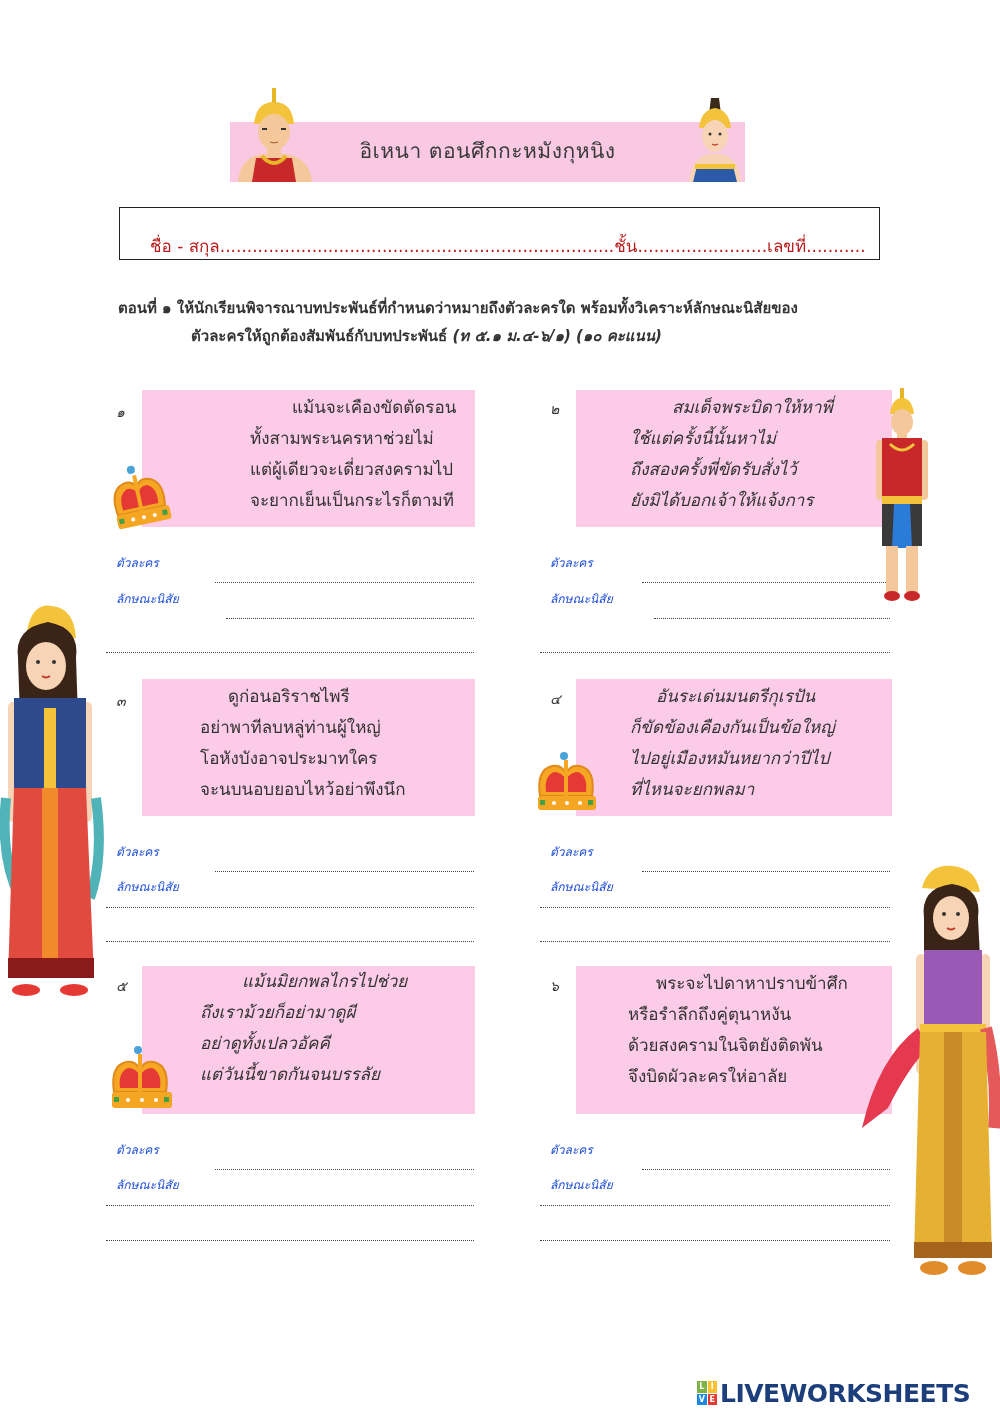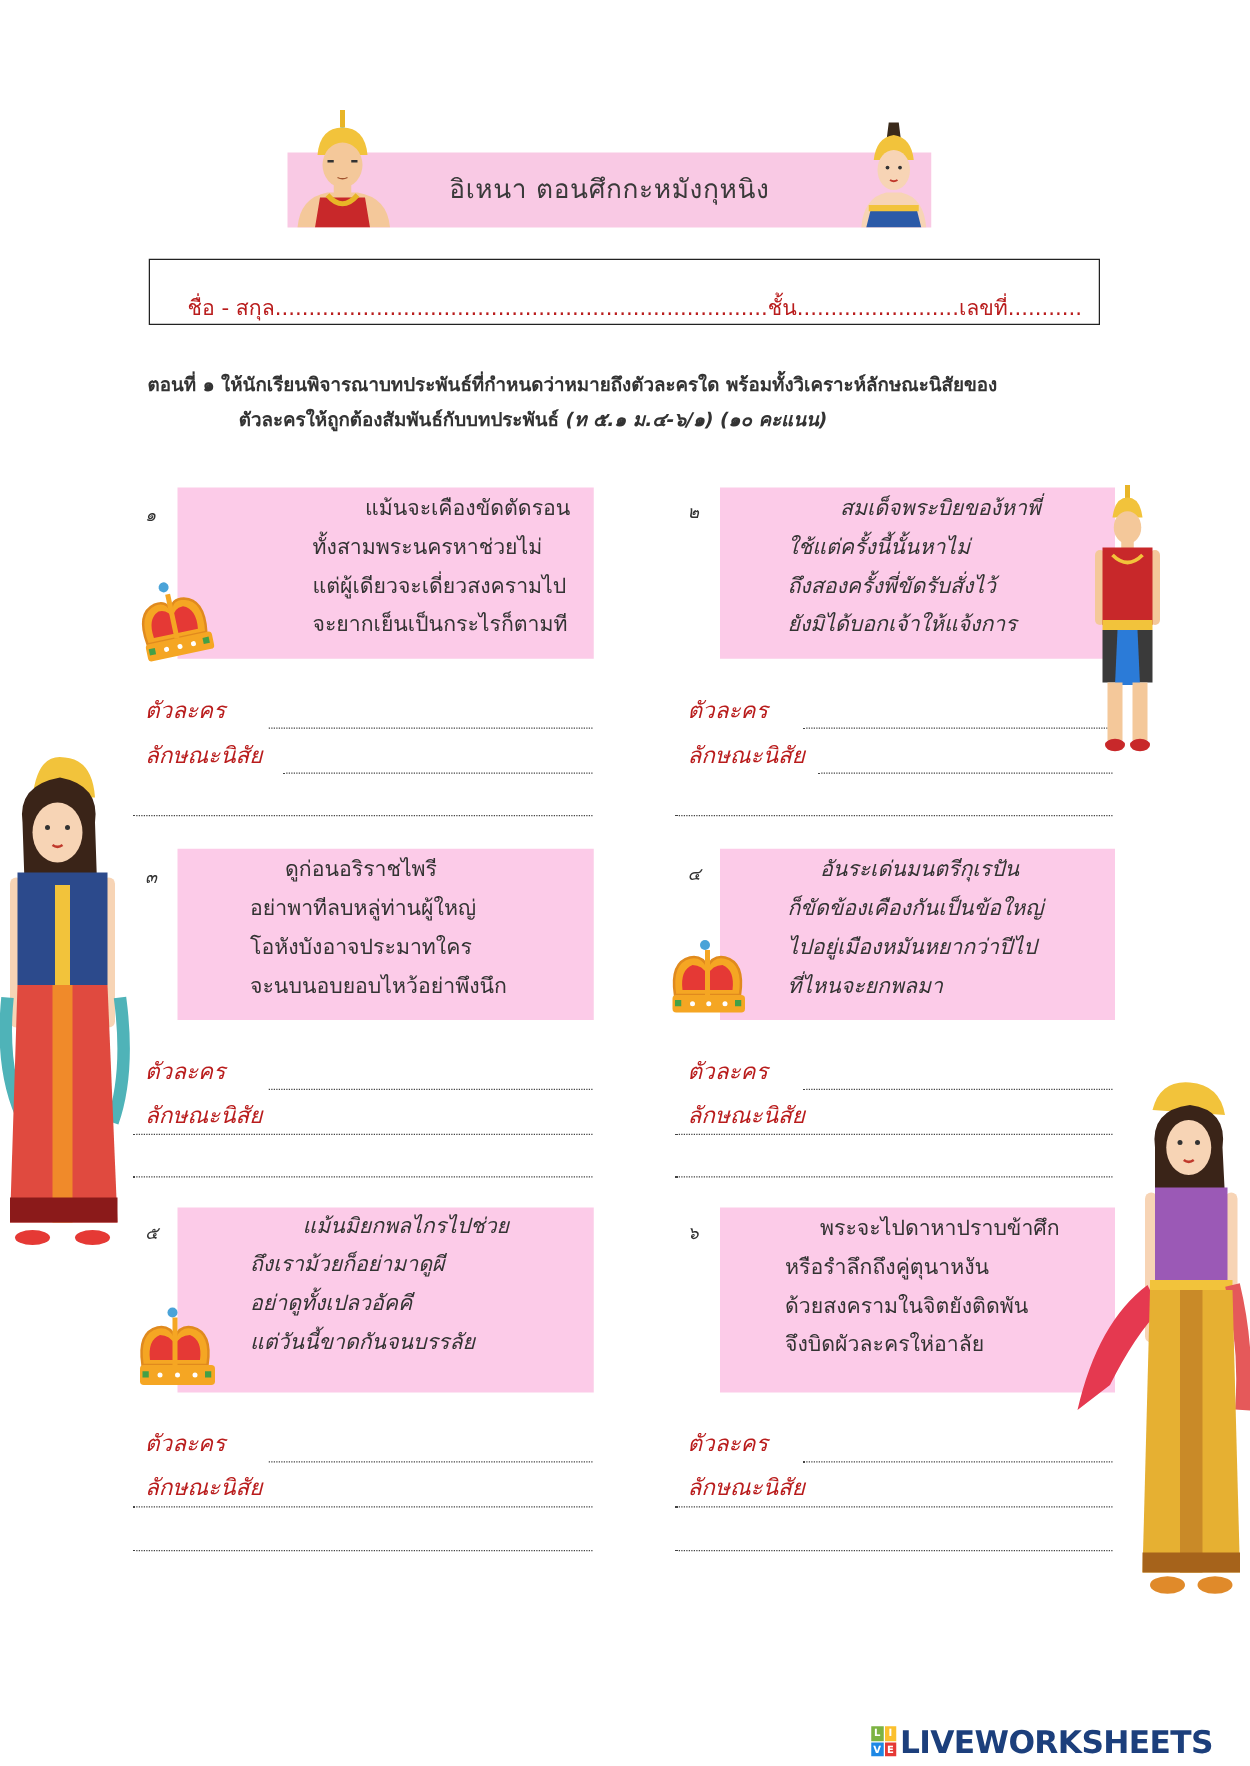--- a/index.html
+++ b/index.html
@@ -18,21 +18,21 @@
   .instr .line2 { padding-left: 73px; }
   .instr .meta { font-style: italic; }
 
   .qnum { position: absolute; font-size: 14px; color: #333; font-style: italic; }
   .card { position: absolute; background: #fccbe8; }
   .verse { position: absolute; font-size: 17px; line-height: 31px; color: #333; white-space: nowrap; }
   .verse.italic { font-style: italic; }
   .verse span { display: block; }
   .verse span.first { padding-left: 42px; }
 
-  .label { position: absolute; font-size: 18px; font-style: italic; color: #b91c1c; }
+  .label { position: absolute; font-size: 12px; font-style: italic; color: #1d4ed8; }
   .dotline { position: absolute; height: 0; border-top: 1.3px dotted #444; }
 
   .crown { position: absolute; }
 
   .figure { position: absolute; }
   .brand { position: absolute; left: 697px; top: 1378px; height: 30px; display: flex; align-items: center; }
   .brand-logo { width: 20px; height: 24px; display: grid; grid-template-columns: 1fr 1fr; grid-template-rows: 1fr 1fr; gap: 1px; margin-right: 3px; }
   .brand-logo div { font-size: 8px; color: #fff; display: flex; align-items: center; justify-content: center; font-weight: bold; font-family: "DejaVu Sans", sans-serif; }
   .brand-text { font-family: "DejaVu Sans", sans-serif; font-weight: bold; font-size: 25px; color: #1c3f7c; letter-spacing: -0.5px; }
 </style>
@@ -102,21 +102,21 @@
 </svg>
 <div class="label" style="left:116px; top:553px;">ตัวละคร</div>
 <div class="dotline" style="left:215px; top:582px; width:259px;"></div>
 <div class="label" style="left:116px; top:589px;">ลักษณะนิสัย</div>
 <div class="dotline" style="left:226px; top:618px; width:248px;"></div>
 <div class="dotline" style="left:106px; top:652px; width:368px;"></div>
 
 <div class="qnum" style="left:550px; top:398px;">๒</div>
 <div class="card" style="left:576px; top:390px; width:316px; height:137px;"></div>
 <div class="verse italic" style="left:630px; top:392px;">
-  <span class="first">สมเด็จพระบิยของ้หาพี่</span>
+  <span class="first">สมเด็จพระบิดาให้หาพี่</span>
   <span>ใช้แต่ครั้งนี้นั้นหาไม่</span>
   <span>ถึงสองครั้งพี่ขัดรับสั่งไว้</span>
   <span>ยังมิได้บอกเจ้าให้แจ้งการ</span>
 </div>
 <div class="label" style="left:550px; top:553px;">ตัวละคร</div>
 <div class="dotline" style="left:642px; top:582px; width:248px;"></div>
 <div class="label" style="left:550px; top:589px;">ลักษณะนิสัย</div>
 <div class="dotline" style="left:654px; top:618px; width:236px;"></div>
 <div class="dotline" style="left:540px; top:652px; width:350px;"></div>
 

